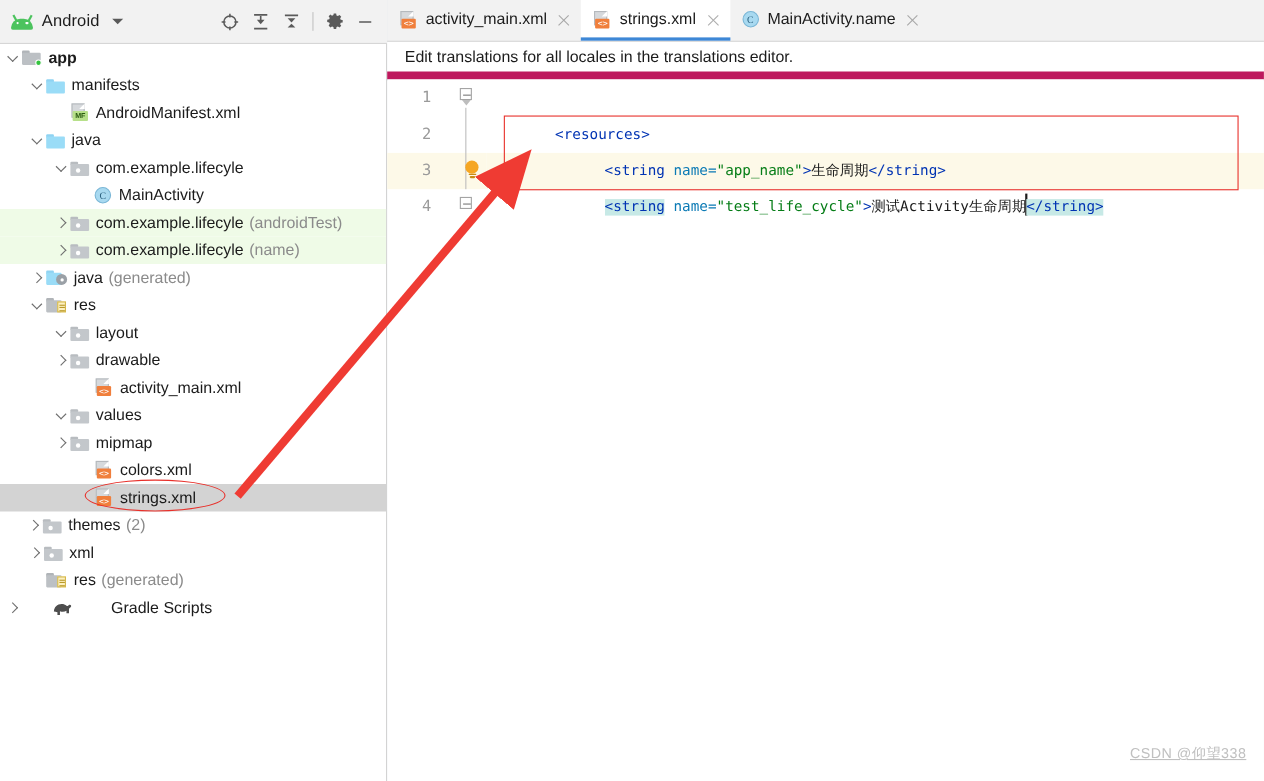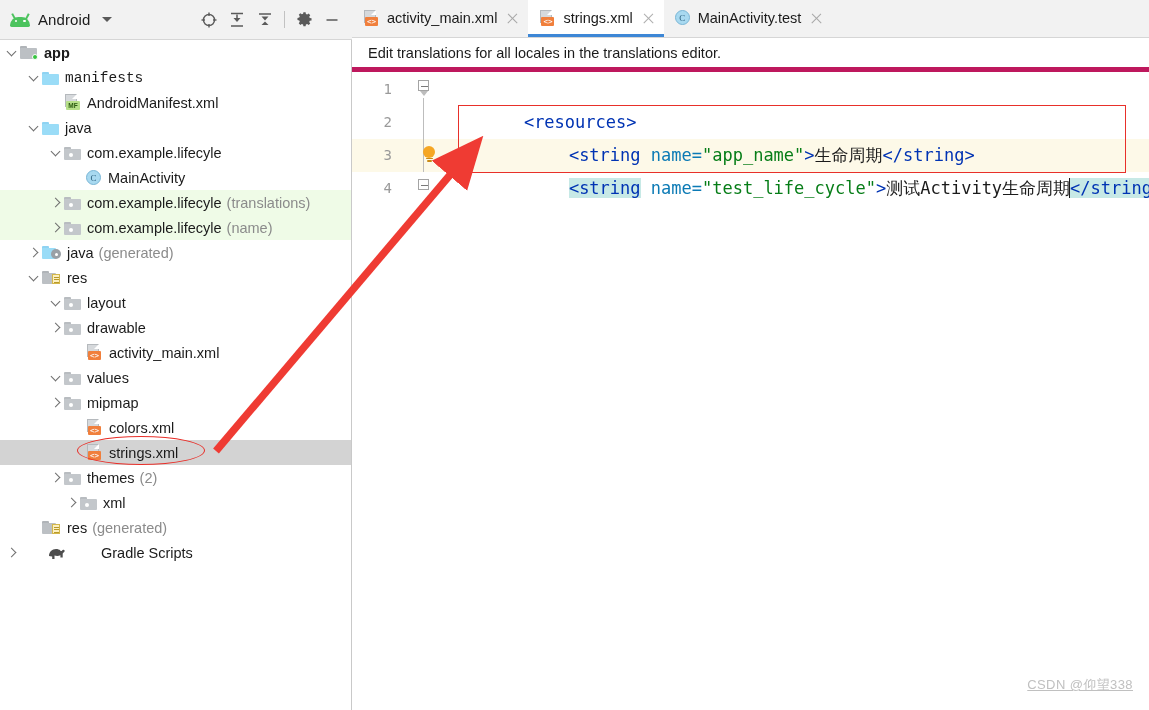--- a/index.html
+++ b/index.html
@@ -153,39 +153,39 @@
     width:13px; height:13px; position:relative; opacity:.55; margin-left:2px;
   }
   .tab-x::before, .tab-x::after {
     content:""; position:absolute; left:0px; top:6px; width:13px; height:1.4px; background:#6b6b6b;
   }
   .tab-x::before { transform: rotate(45deg); }
   .tab-x::after  { transform: rotate(-45deg); }
 
   #notif-bar {
     height:34px; display:flex; align-items:center; padding-left:16px;
-    font-size:14.5px; color:#1b1b1b; background:#ffffff; border-bottom:5px solid #be185d;
+    font-size:14.5px; color:#1b1b1b; background:#ffffff; border-bottom:7px solid #be185d;
   }
 
   #editor-area { position:absolute; left:0; top:73px; right:0; bottom:0; background:#fff; }
   #gutter {
     position:absolute; left:0; top:0; width:48px; bottom:0;
     background:#f0f0f0; border-right:0px;
   }
 
   .ln {
     position:absolute; left:0; width:40px; text-align:right;
     font-family:"DejaVu Sans Mono", monospace; font-size:14px; color:#9a9a9a;
     line-height:33px; height:33px;
   }
   .line-hl-gutter { position:absolute; left:0; width:90px; height:33px; background:#fdf9e8; }
 
   .code-line {
     position:absolute; left:90px; height:33px; line-height:33px; white-space:pre;
-    font-family:"DejaVu Sans Mono", monospace; font-size:17px;text-align:center;
+    font-family:"DejaVu Sans Mono", monospace; font-size:13px;text-align:center;
   }
   .line-hl-code { position:absolute; left:90px; right:0; height:33px; background:#fdf9e8; }
 
   .tok-tag   { color:#0033b3; }
   .tok-attr  { color:#0b7ab5; }
   .tok-val   { color:#067d17; }
   .tok-txt   { color:#1b1b1b; }
   .hl-match  { background:#c7e9e6; }
 
   .caret {
@@ -282,21 +282,21 @@
     <div id="tree">
         <div class="tree-row" style="padding-left: 4px;">
           <span class="arrow expanded"></span>
           <span class="ico fld-app">
             <span class="tab"></span>
             <span class="bd"></span>
             <span class="gdot"></span>
           </span>
           <span class="tree-label bold">app</span>
         </div>
-        <div class="tree-row" style="padding-left: 26px; font-family: Liberation Mono, monospace;">
+        <div class="tree-row" style="padding-left: 26px;">
           <span class="arrow expanded"></span>
           <span class="ico fld-blue">
             <span class="tab"></span>
             <span class="bd"></span>
           </span>
           <span class="tree-label">manifests</span>
         </div>
         <div class="tree-row" style="padding-left: 48px;">
           <span class="arrow"></span>
           <span class="ico mf-ico">
@@ -330,21 +330,21 @@
           <span class="tree-label">MainActivity</span>
         </div>
         <div class="tree-row green" style="padding-left: 48px;">
           <span class="arrow collapsed"></span>
           <span class="ico fld-gray">
             <span class="tab"></span>
             <span class="bd"></span>
             <span class="dot"></span>
           </span>
           <span class="tree-label">com.example.lifecyle</span>
-          <span class="tree-sub">(translations)</span>
+          <span class="tree-sub">(androidTest)</span>
         </div>
         <div class="tree-row green" style="padding-left: 48px;">
           <span class="arrow collapsed"></span>
           <span class="ico fld-gray">
             <span class="tab"></span>
             <span class="bd"></span>
             <span class="dot"></span>
           </span>
           <span class="tree-label">com.example.lifecyle</span>
           <span class="tree-sub">(name)</span>
@@ -425,31 +425,31 @@
           <span class="tree-label">colors.xml</span>
         </div>
         <div class="tree-row selected" style="padding-left: 70px;">
           <span class="arrow"></span>
           <span class="ico xml-ico">
             <span class="page"></span>
             <span class="badge">&lt;&gt;</span>
           </span>
           <span class="tree-label">strings.xml</span>
         </div>
-        <div class="tree-row" style="padding-left: 48px;">
+        <div class="tree-row" style="padding-left: 23px;">
           <span class="arrow collapsed"></span>
           <span class="ico fld-gray">
             <span class="tab"></span>
             <span class="bd"></span>
             <span class="dot"></span>
           </span>
           <span class="tree-label">themes</span>
           <span class="tree-sub">(2)</span>
         </div>
-        <div class="tree-row" style="padding-left: 64px;">
+        <div class="tree-row" style="padding-left: 24px;">
           <span class="arrow collapsed"></span>
           <span class="ico fld-gray">
             <span class="tab"></span>
             <span class="bd"></span>
             <span class="dot"></span>
           </span>
           <span class="tree-label">xml</span>
         </div>
         <div class="tree-row" style="padding-left: 26px;">
           <span class="arrow"></span>
@@ -492,21 +492,21 @@
             <span class="page"></span>
             <span class="badge">&lt;&gt;</span>
           </span>
           <span>strings.xml</span>
           <span class="tab-x"></span>
         </div>
         <div class="etab">
           <span class="ico cls-ico" style="margin-right: 0px;">
             <span class="circ">C</span>
           </span>
-          <span>MainActivity.test</span>
+          <span>MainActivity.name</span>
           <span class="tab-x"></span>
         </div>
       </div>
 
     <div id="notif-bar">
       <span>Edit translations for all locales in the translations editor.</span>
     </div>
 
     <div id="editor-area">
       <div class="line-hl-gutter" style="top:66px;"></div>

